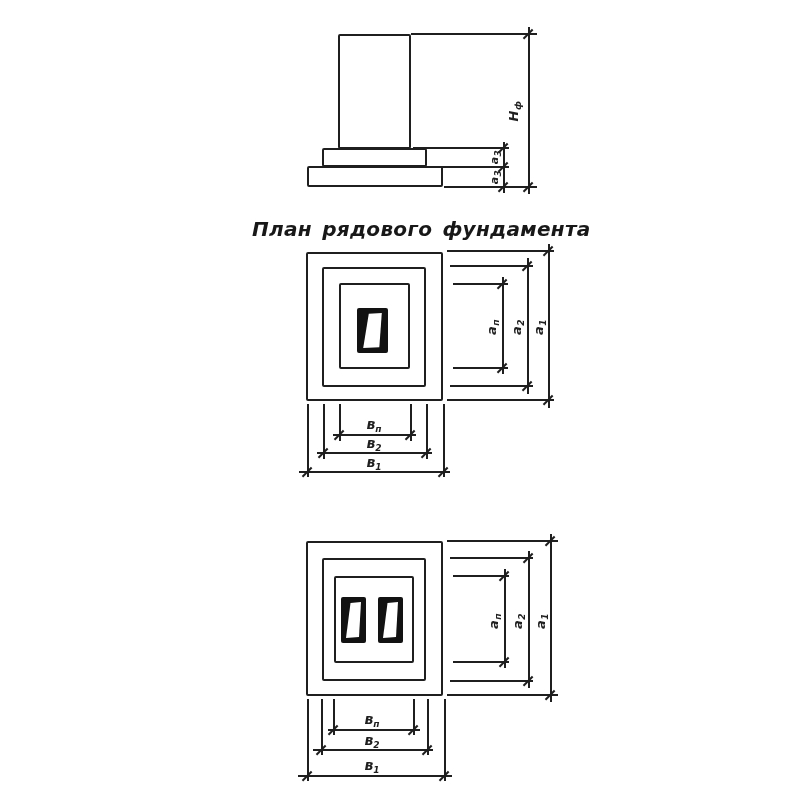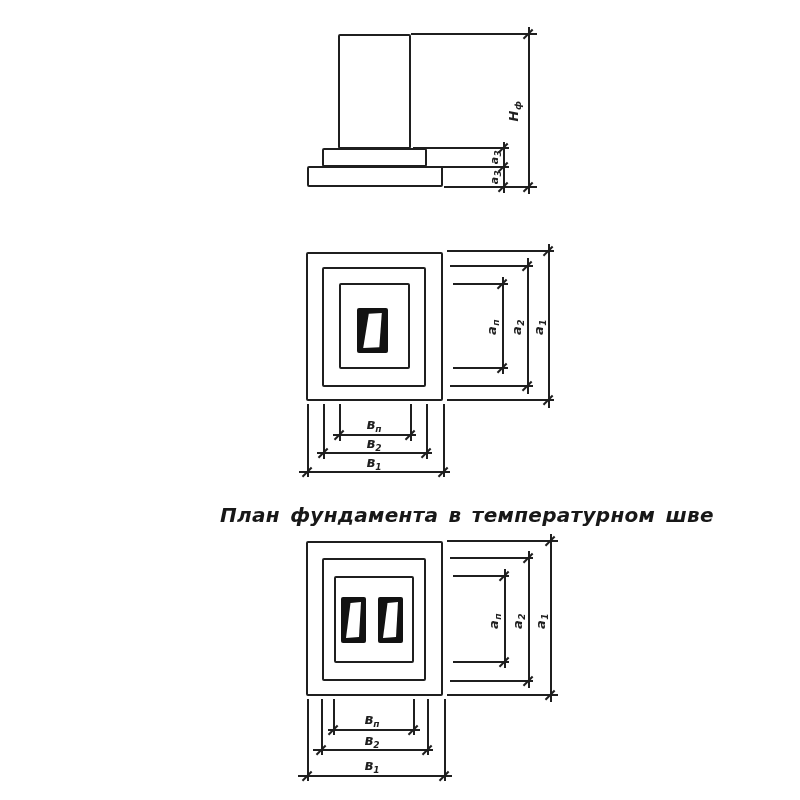--- a/index.html
+++ b/index.html
@@ -44,20 +44,21 @@
     <div class="tick" style="left:528px;top:187px;"></div>
     <div class="tick" style="left:503px;top:148px;"></div>
     <div class="tick" style="left:503px;top:167px;"></div>
     <div class="tick" style="left:503px;top:187px;"></div>
 
     <div class="vlab" style="left:514px;top:111px;"><span>Н</span><span class="sub">ф</span></div>
     <div class="vlab small" style="left:495px;top:157px;"><span>а</span><span class="sub">3</span></div>
     <div class="vlab small" style="left:495px;top:177px;"><span>а</span><span class="sub">3</span></div>
   </div>
 
+  <div class="title" style="left:252px;top:217px;">План рядового фундамента</div>
 
   <div>
     <div class="rect thick" style="left:306px;top:252px;width:137px;height:149px;"></div>
     <div class="rect" style="left:322px;top:267px;width:104px;height:120px;"></div>
     <div class="rect" style="left:339px;top:283px;width:71px;height:86px;"></div>
     <div class="socket" style="left:357px;top:308px;width:31px;height:45px;">
         <div class="hole"></div>
       </div>
 
     <div class="hl" style="left:447px;top:250px;width:107px;"></div>
@@ -94,21 +95,20 @@
     <div class="tick" style="left:410px;top:435px;"></div>
     <div class="tick" style="left:323px;top:453px;"></div>
     <div class="tick" style="left:426px;top:453px;"></div>
     <div class="tick" style="left:307px;top:472px;"></div>
     <div class="tick" style="left:443px;top:472px;"></div>
     <div class="hlab" style="left:374px;top:425px;"><span>в</span><span class="sub">п</span></div>
     <div class="hlab" style="left:374px;top:444px;"><span>в</span><span class="sub">2</span></div>
     <div class="hlab" style="left:374px;top:463px;"><span>в</span><span class="sub">1</span></div>
   </div>
 
-  <div class="title" style="left:220px;top:503px;">План фундамента в температурном шве</div>
 
   <div>
     <div class="rect thick" style="left:306px;top:541px;width:137px;height:155px;"></div>
     <div class="rect" style="left:322px;top:558px;width:104px;height:123px;"></div>
     <div class="rect" style="left:334px;top:576px;width:80px;height:87px;"></div>
     <div class="socket" style="left:341px;top:597px;width:25px;height:46px;">
         <div class="hole"></div>
       </div>
     <div class="socket" style="left:378px;top:597px;width:25px;height:46px;">
         <div class="hole"></div>

